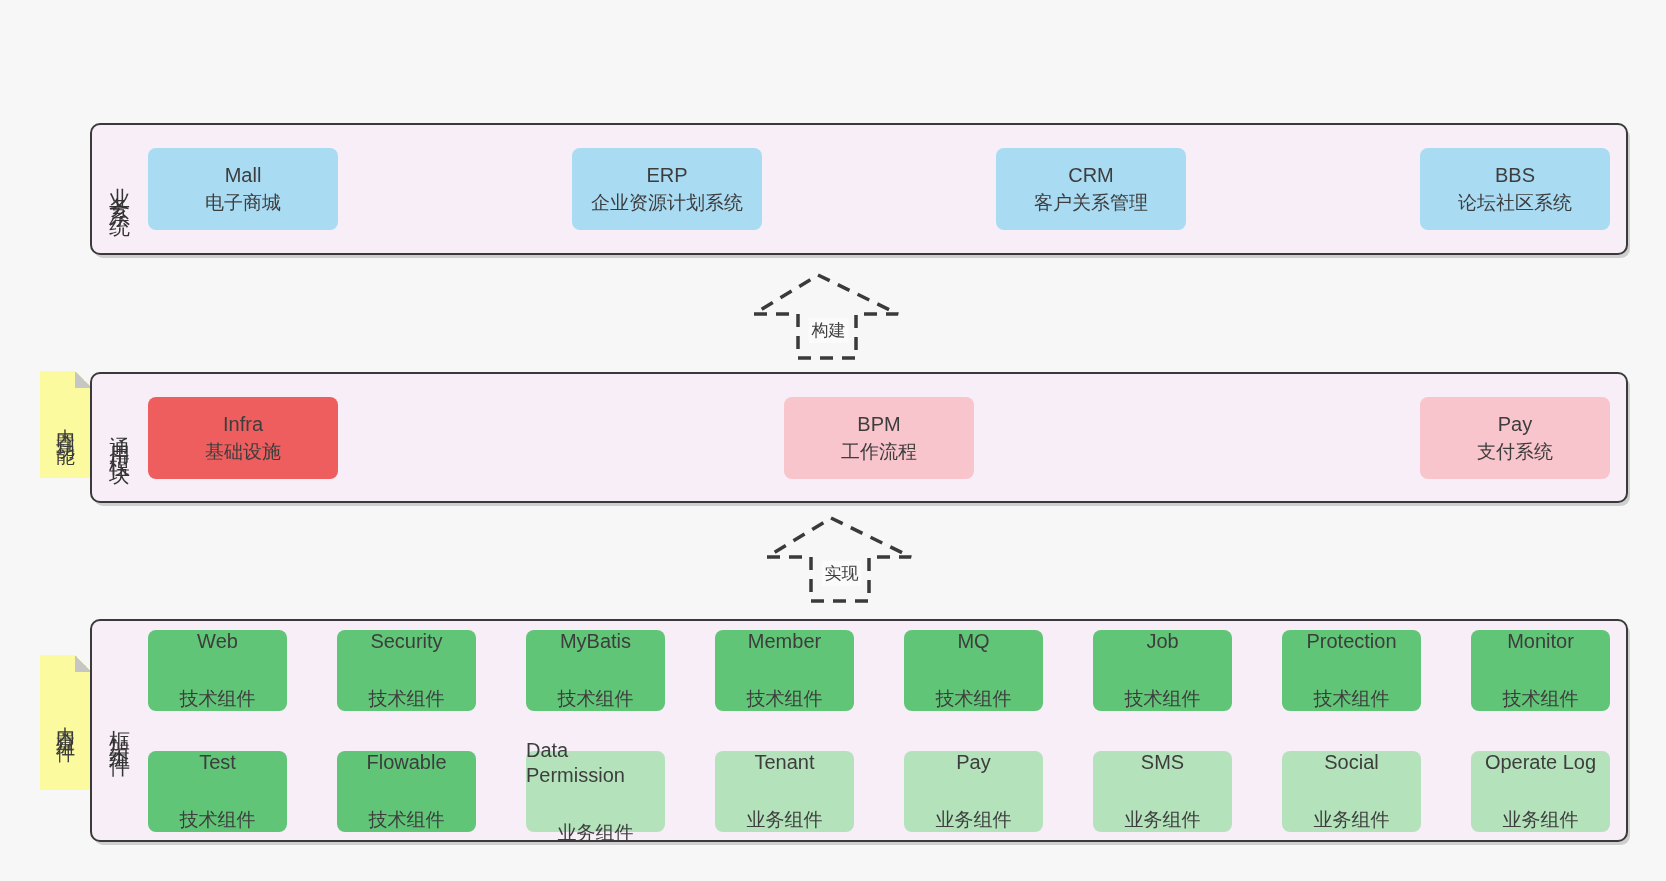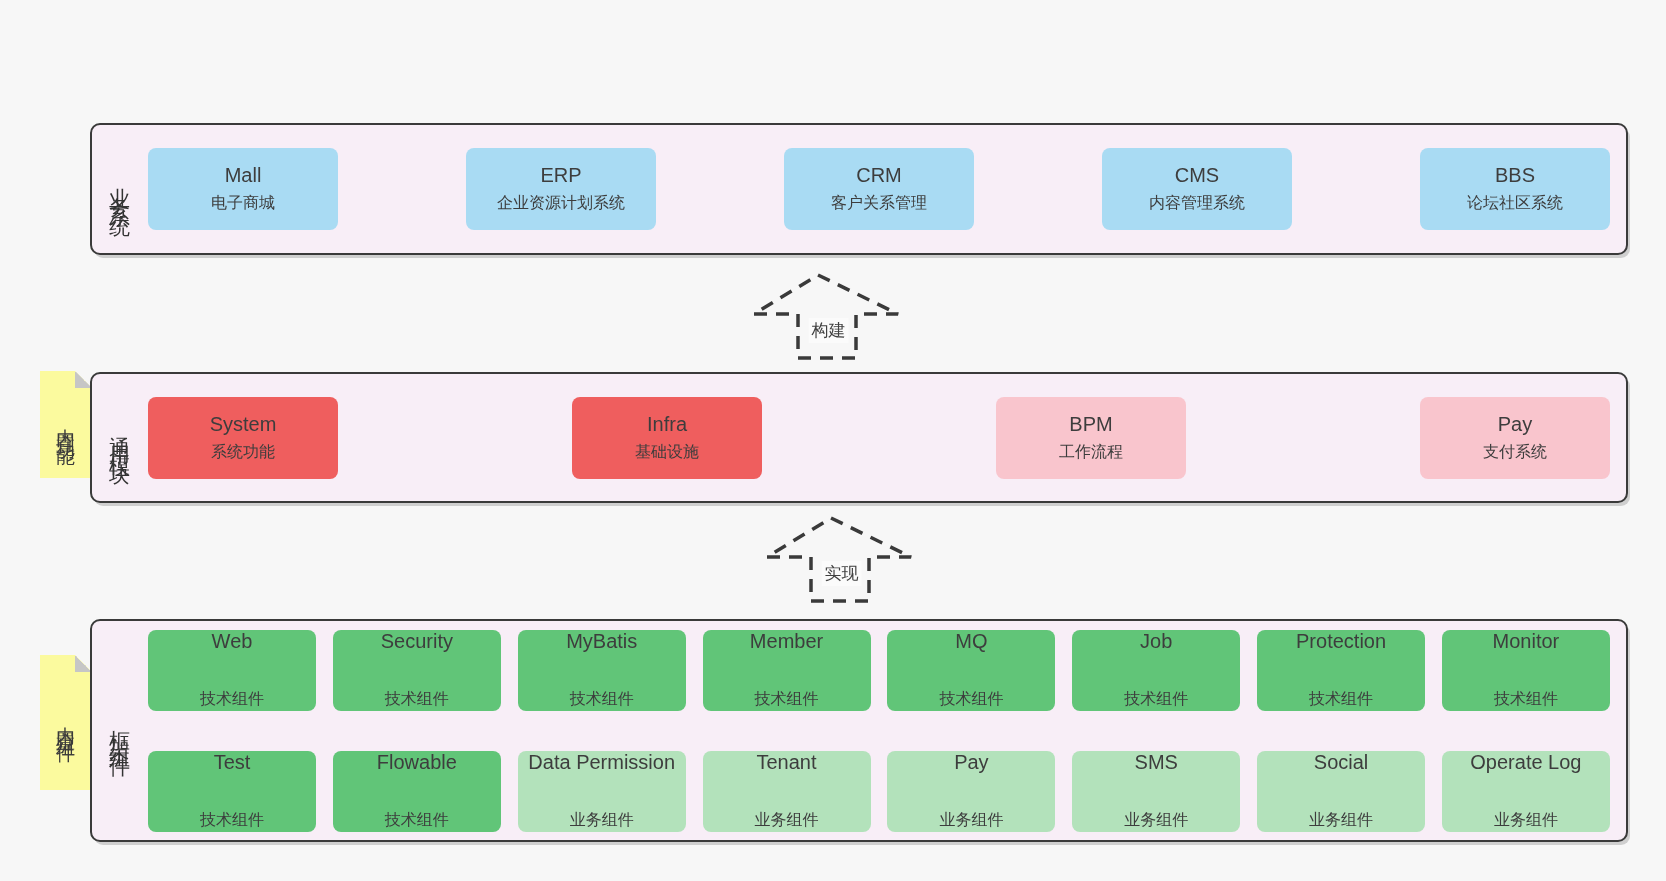--- a/index.html
+++ b/index.html
@@ -69,22 +69,22 @@
     height:82px;
     border-radius:8px;
     display:flex;
     flex-direction:column;
     justify-content:center;
     align-items:center;
     text-align:left;
     color:#3d3d3d;
   }
   .box .box-name { font-size:20px; line-height:27px; }
-  .box .box-desc { font-size:16px; line-height:27px; }
-  .box.small { width:168px; height:81px;gap:32px; }
+  .box .box-desc { font-size:19px; line-height:27px; }
+  .box.small { width:139px; height:81px;gap:32px; }
   .box.small .box-name { line-height:25px; }
   .box.small .box-desc { line-height:25px; }
 
   .blue        { background:#a9dbf3; }
   .red         { background:#ef5e5e; }
   .pink        { background:#f9c5cd; }
   .green       { background:#61c578; }
   .green-light { background:#b3e2bb; }
 
   
@@ -152,24 +152,20 @@
       </div>
       <div class="box blue">
         <div class="box-name">ERP</div>
         <div class="box-desc">企业资源计划系统</div>
       </div>
       <div class="box blue">
         <div class="box-name">CRM</div>
         <div class="box-desc">客户关系管理</div>
       </div>
       <div class="box blue">
-        <div class="box-name">CMS</div>
-        <div class="box-desc">内容管理系统</div>
-      </div>
-      <div class="box blue">
         <div class="box-name">BBS</div>
         <div class="box-desc">论坛社区系统</div>
       </div>
     </div>
   </div>
 
   <div class="arrow arrow-build">
     <svg viewBox="0 0 150 90">
       <polygon points="66,3 146,42 104,42 104,86 46,86 46,42 2,42" fill="none" stroke="#3a3a3a" stroke-width="3.5" stroke-dasharray="13 9"></polygon>
     </svg>
@@ -180,24 +176,20 @@
     <span class="fold"></span>
     <span class="note-text">内置功能</span>
   </div>
 
   <div class="layer layer-modules">
     <div class="layer-label">
       <span>通用模块</span>
     </div>
     <div class="box-row">
       <div class="box red">
-        <div class="box-name">System</div>
-        <div class="box-desc">系统功能</div>
-      </div>
-      <div class="box red">
         <div class="box-name">Infra</div>
         <div class="box-desc">基础设施</div>
       </div>
       <div class="box pink">
         <div class="box-name">BPM</div>
         <div class="box-desc">工作流程</div>
       </div>
       <div class="box pink">
         <div class="box-name">Pay</div>
         <div class="box-desc">支付系统</div>

